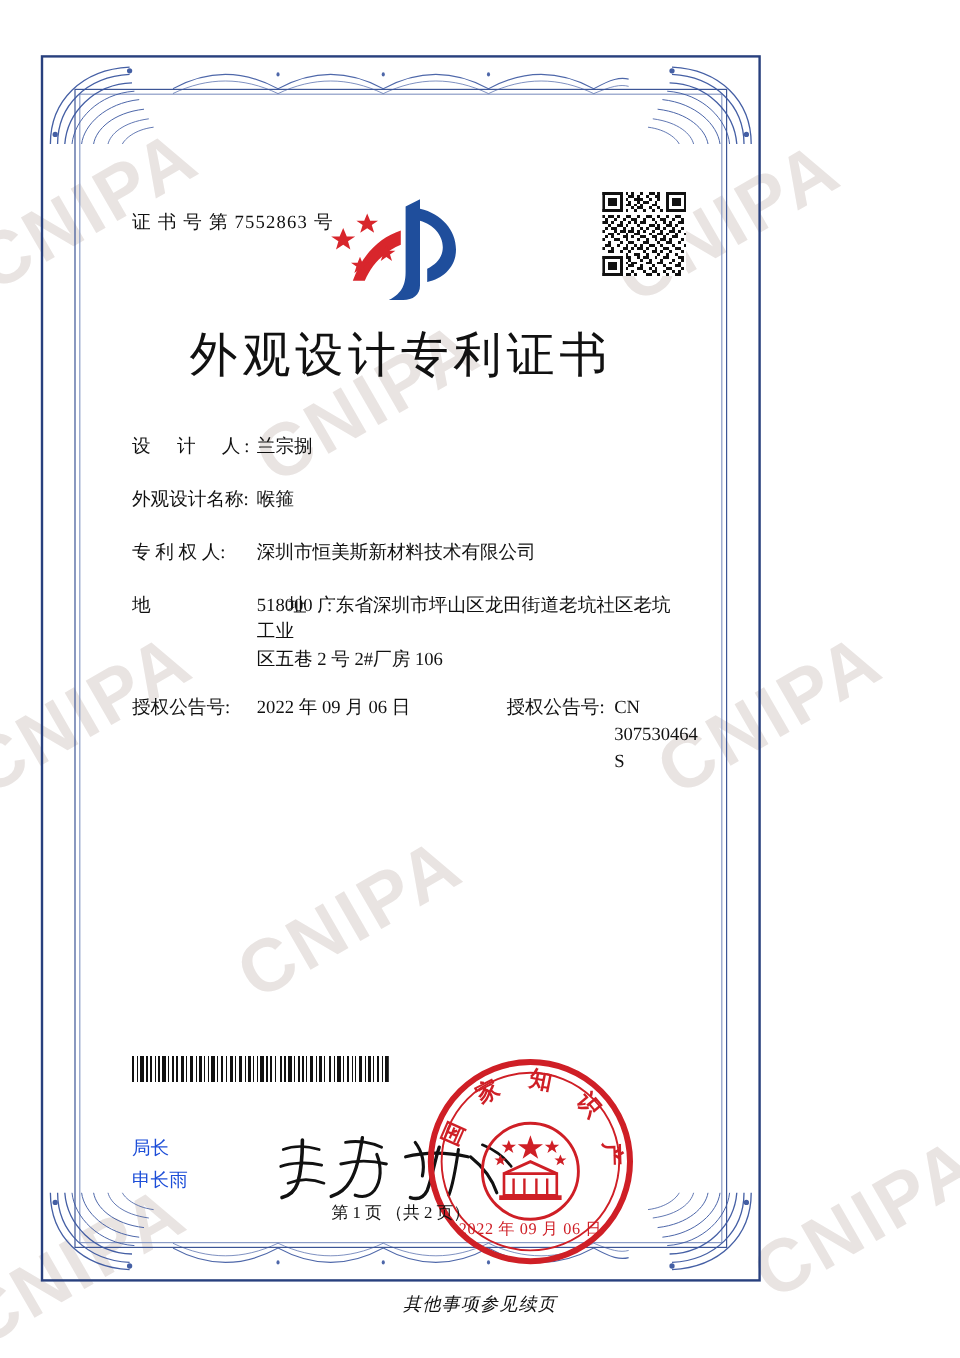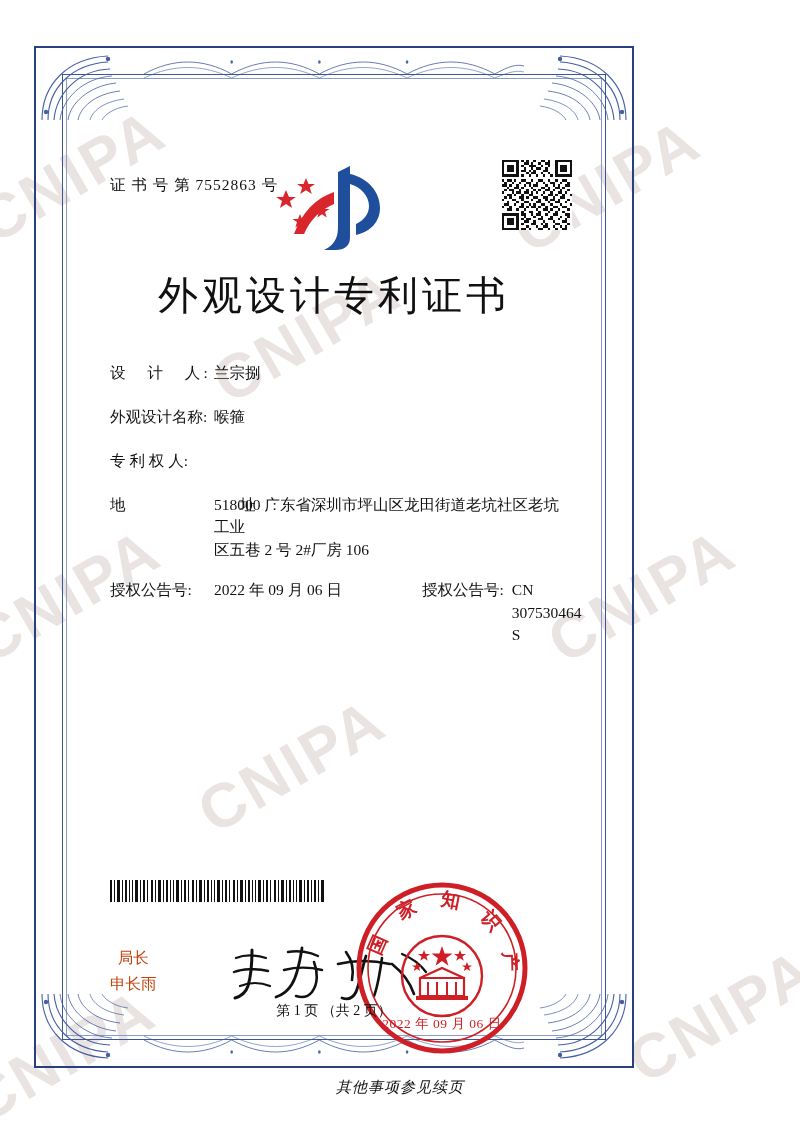--- a/index.html
+++ b/index.html
@@ -198,22 +198,21 @@
     height: 22px;
   }
 
   
   .sig-label {
     position: absolute;
     left: 32px;
     top: 855px;
     font-size: 15.5px;
     line-height: 1.65;
-    color: #c2410c;
-    text-align: center;
+    color: #1d4ed8;
   }
   .sig-script {
     position: absolute;
     left: 148px;
     top: 852px;
     width: 210px;
     height: 62px;
   }
 
   
@@ -596,20 +595,21 @@
 
       <div class="row">
         <div class="lab">外观设计名称:</div>
         <div class="val">喉箍</div>
       </div>
 
 
 
       <div class="row">
         <div class="lab">专 利 权 人:</div>
+        <div class="val">深圳市恒美斯新材料技术有限公司</div>
       </div>
 
       <div class="row" style="margin-bottom:18px;">
         <div class="lab sp3">地　　　址:</div>
         <div class="val">
           <span>518000 广东省深圳市坪山区龙田街道老坑社区老坑工业</span>
           <span class="line2">区五巷 2 号 2#厂房 106</span>
         </div>
       </div>
 

